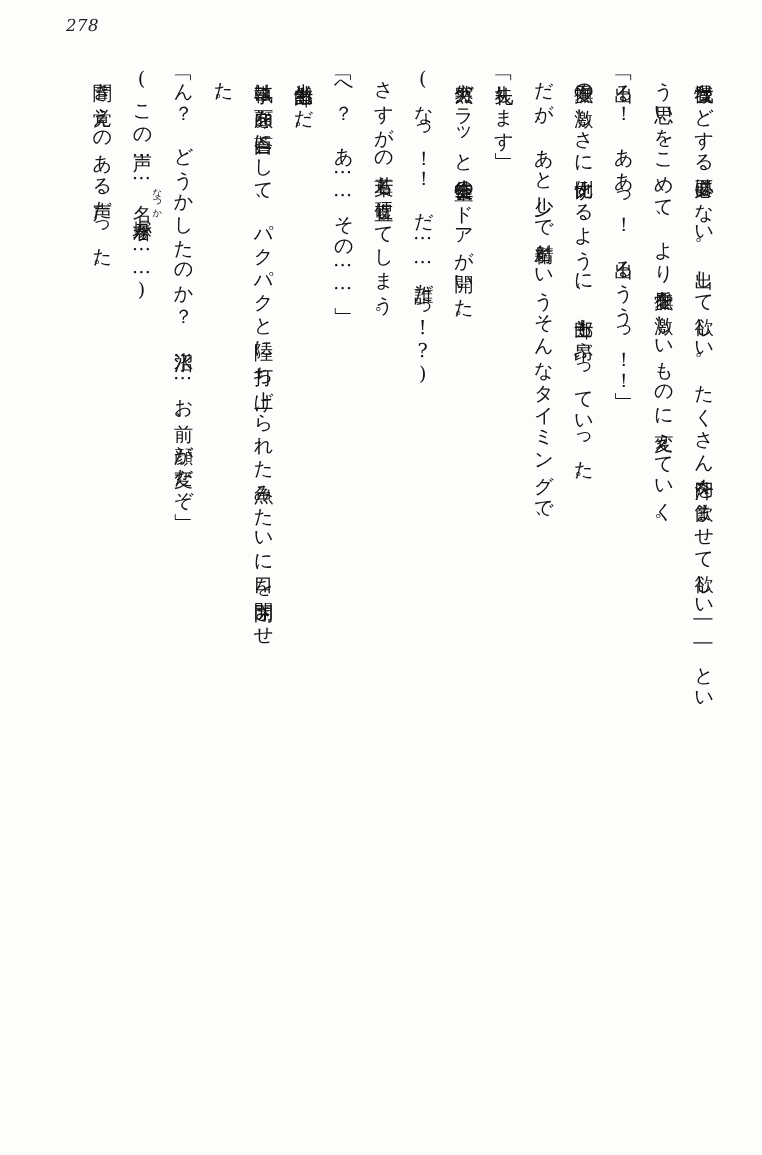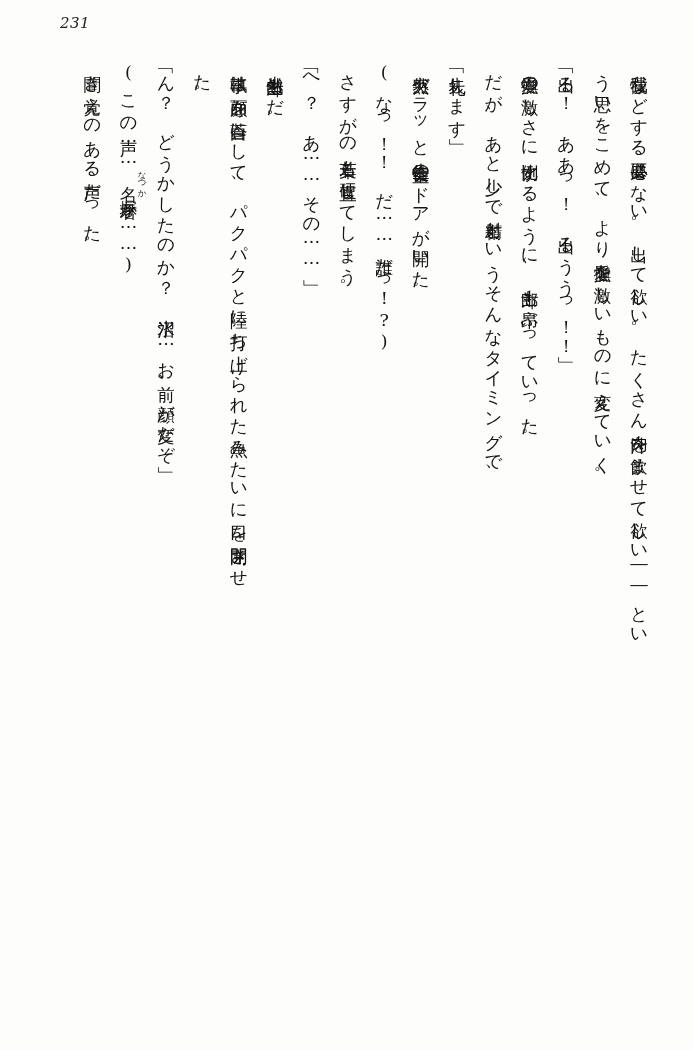--- a/index.html
+++ b/index.html
@@ -60,21 +60,21 @@
     font-size: 8.5px;
     letter-spacing: 0px;
     color: #222;
   }
 </style>
 </head>
 <body>
 
 <div class="page">
 
-  <div class="page-number">231</div>
+  <div class="page-number">278</div>
 
   <div class="body-text" id="body-text">
       <span class="line">我慢などする必要はない。出して欲しい。たくさん肉汁を飲ませて欲しい――とい</span>
       <span class="line">う思いをこめて、より愛撫を激しいものに変えていく。</span>
       <span class="line">「出る！　ああっ！　出るううっ！！」</span>
       <span class="line">愛撫の激しさに比例するように、士郎も昂ぶっていった。</span>
       <span class="line">だが、あと少しで射精というそんなタイミングで、</span>
       <span class="line">「失礼します」</span>
       <span class="line">突然ガラッと生徒会室のドアが開いた。</span>
       <span class="line">(なっ！！　だ……誰だっ!?)</span>

